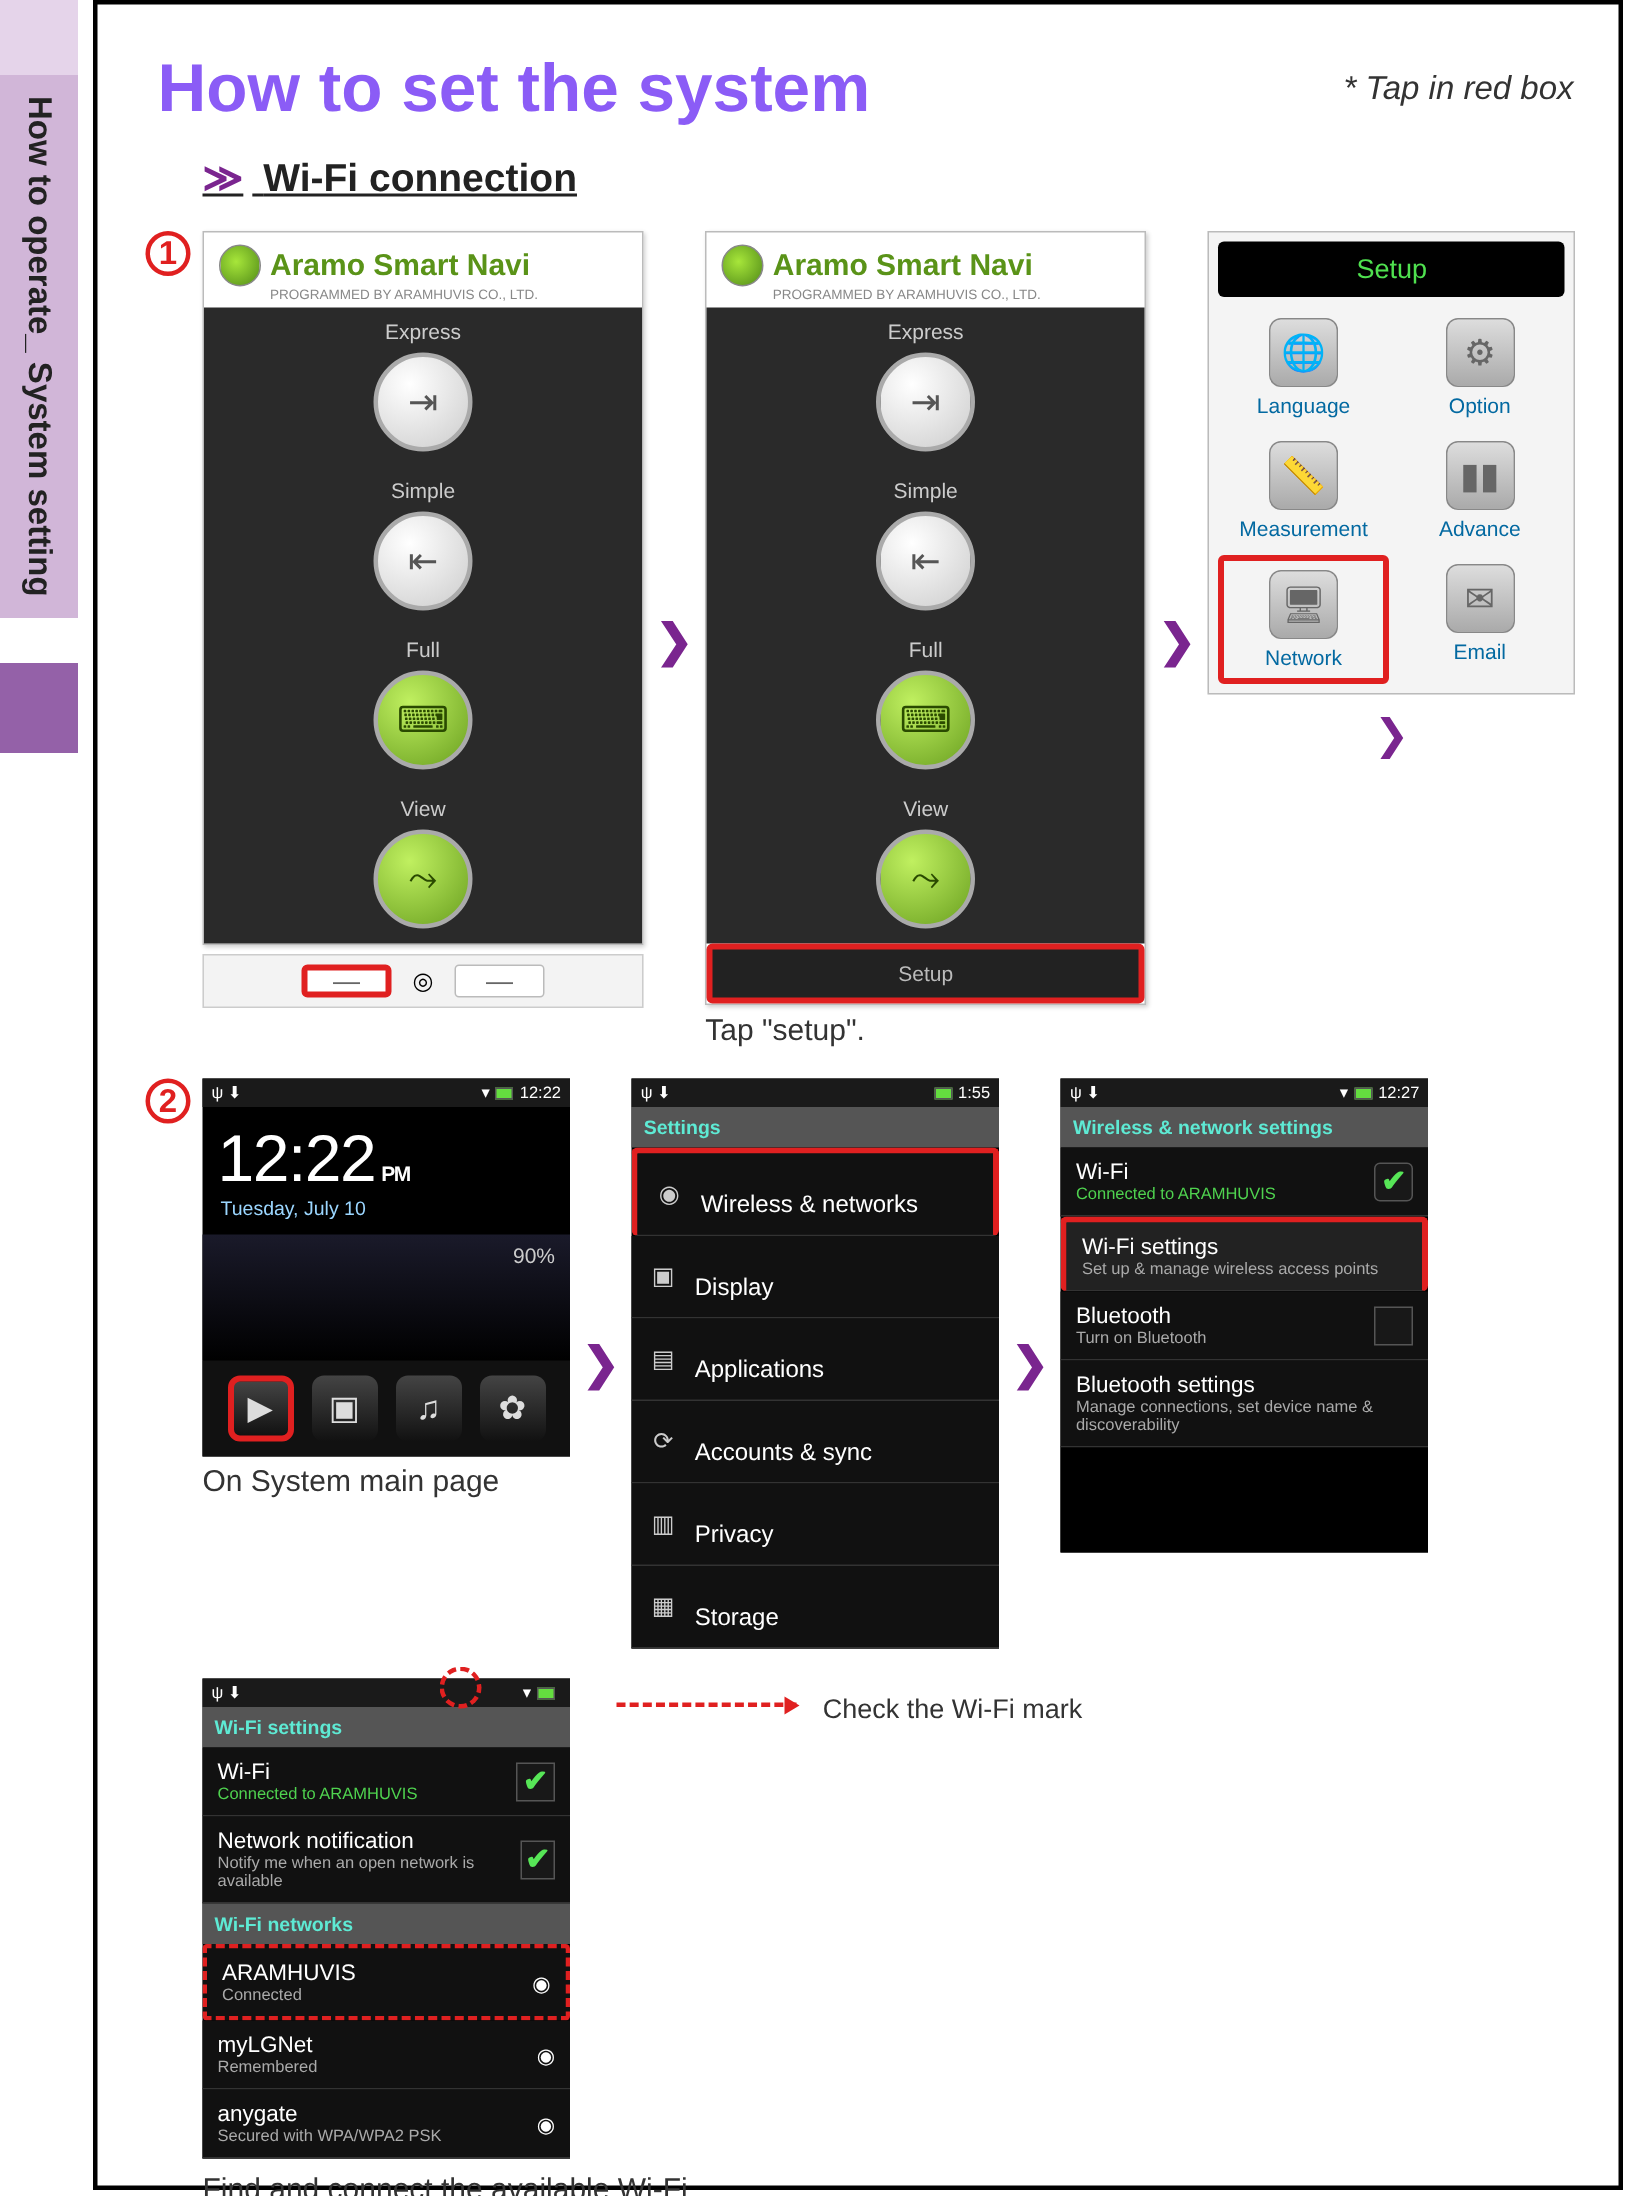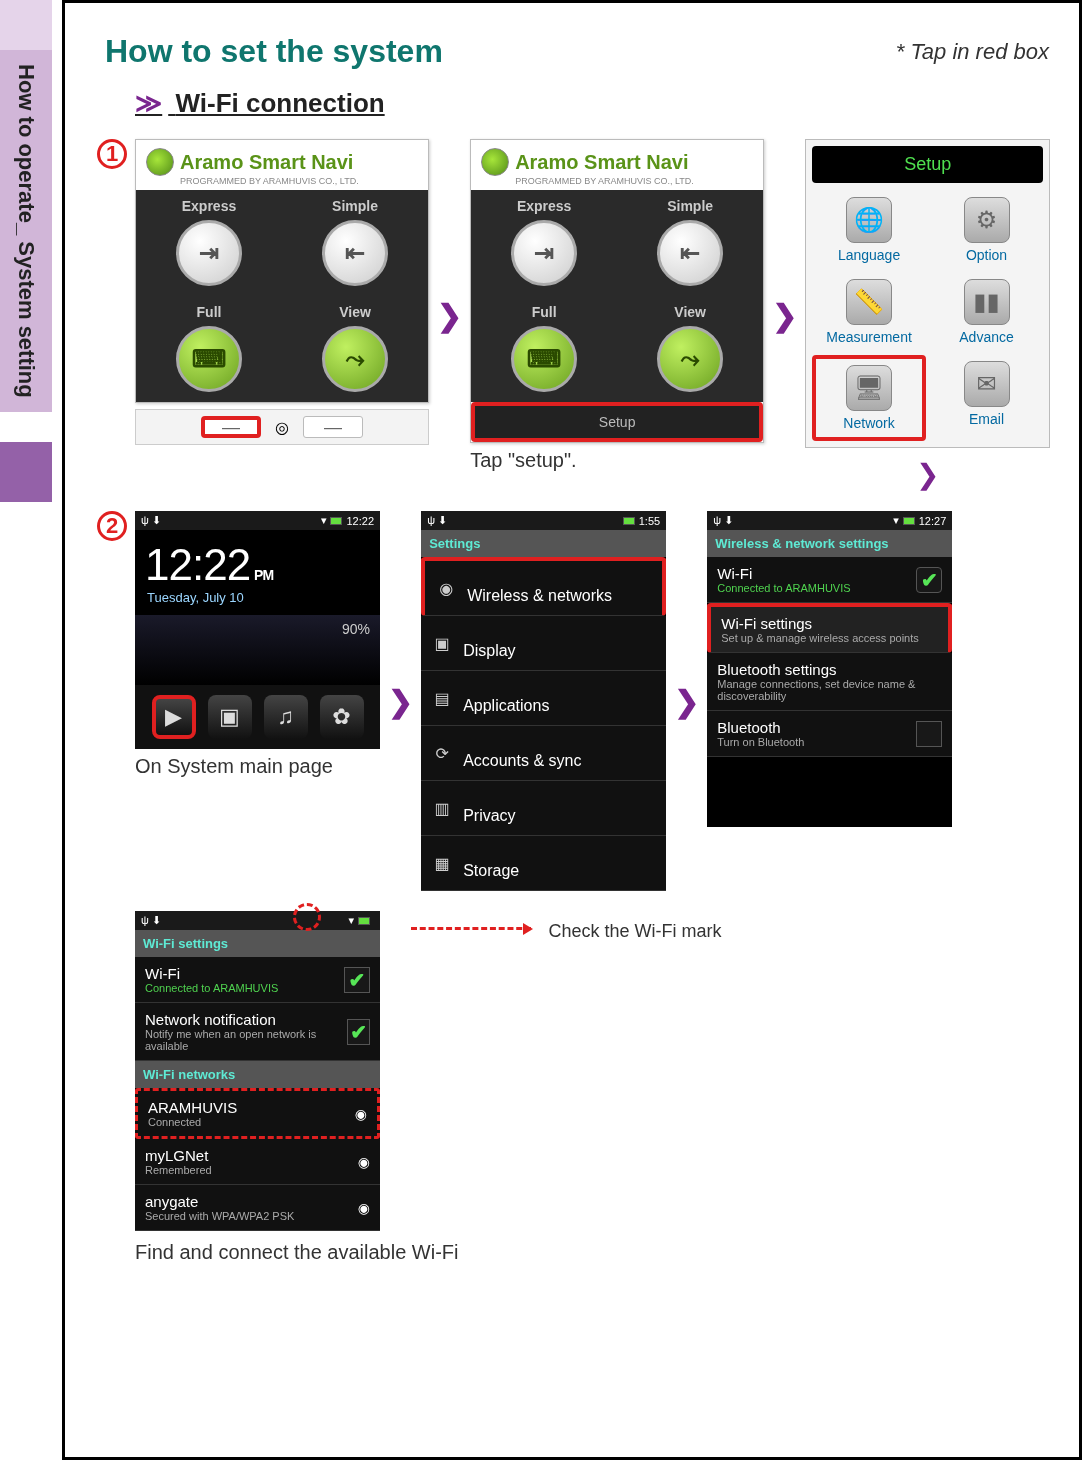--- a/index.html
+++ b/index.html
@@ -34,21 +34,21 @@
   .side-spacer-mid { width: 52px; height: 30px; background: #fff; }
   .side-accent { width: 52px; height: 60px; background: #9461a8; }
   .page-frame {
     position: absolute;
     left: 62px; top: 0;
     width: 1020px; height: 1460px;
     border: 3px solid #000;
     padding: 30px 30px 30px 40px;
   }
   .title-row { display: flex; justify-content: space-between; align-items: center; margin-bottom: 10px; }
-  .page-title { color: #0f766e; font-size: 32px; font-weight: bold; }
+  .page-title { color: #8b5cf6; font-size: 45px; font-weight: bold; }
   .tap-hint { font-style: italic; font-size: 22px; color: #333; }
   .section-sub { color: #222; font-size: 26px; font-weight: bold; text-decoration: underline; margin: 18px 0 20px 30px; }
   .section-sub .chev { color: #7a258f; margin-right: 6px; }
   .step-num {
     display: inline-block;
     width: 30px; height: 30px;
     border: 3px solid #e02020;
     border-radius: 50%;
     color: #e02020;
     font-weight: bold;
@@ -74,21 +74,21 @@
     border: 1px solid #bbb;
     background: #fff;
     box-shadow: 1px 1px 3px rgba(0,0,0,.2);
     display: flex;
     flex-direction: column;
   }
   .navi-top { padding: 8px 10px 6px 10px; display: flex; align-items: center; gap: 6px;}
   .navi-logo { width: 28px; height: 28px; border-radius: 50%; background: radial-gradient(circle at 40% 40%, #a7e63a, #508a17); border: 1px solid #888; flex-shrink:0;}
   .navi-title { color: #5a9318; font-weight: bold; font-size: 20px; }
   .navi-sub { font-size: 9px; color: #888; padding: 0 10px 4px 44px; margin-top:-6px;}
-  .navi-grid { background: #2a2a2a; display: grid; grid-template-columns: 1fr 1fr; font-weight: bold; }
+  .navi-grid { background: #2a2a2a; display: grid; grid-template-columns: 1fr; }
   .navi-cell { display: flex; flex-direction: column; align-items:center; padding: 8px 0 10px; }
   .navi-cell-label { color: #ccc; font-size: 14px; margin-bottom: 6px;}
   .navi-btn {
     width: 66px; height: 66px; border-radius: 50%;
     background: radial-gradient(circle at 35% 30%, #fff, #ccc);
     border: 3px solid #aaa;
     display:flex; align-items:center; justify-content:center;
     font-size: 24px; color:#555;
   }
   .navi-btn.green { background: radial-gradient(circle at 35% 30%, #c0f060, #6aa020); color:#2a4a00;}
@@ -109,21 +109,21 @@
   
   .android {
     width: 245px; background:#000; color:#fff; font-size:14px;
   }
   .status { display:flex; justify-content:space-between; padding:3px 6px; font-size:11px; background:#1a1a1a;}
   .status .right { display:flex; gap:4px; align-items:center;}
   .batt { display:inline-block; width:12px; height:8px; background:#64de3f; border:1px solid #555;}
   .home-clock { font-size:44px; font-weight:300; padding:10px 10px 0; letter-spacing:-1px;}
   .home-clock .pm { font-size:14px; font-weight:bold; margin-left:4px;}
   .home-date { font-size:13px; color:#9bd6ff; padding:0 12px 10px;}
-  .home-mid { height:70px; background:linear-gradient(#1a1a2a,#000); text-align:right; padding:6px 10px; color:#ccc;}
+  .home-mid { height:84px; background:linear-gradient(#1a1a2a,#000); text-align:right; padding:6px 10px; color:#ccc;}
   .home-dock { display:flex; gap:12px; justify-content:center; padding:10px 0; background:#111;}
   .dock-icon { width:44px; height:44px; border-radius:8px; background:linear-gradient(#444,#111); display:flex; align-items:center; justify-content:center; font-size:22px; color:#ddd;}
   .list-head { background:#555; color:#5eead4; font-size:13px; padding:6px 8px; font-weight:bold;}
   .list-item { display:flex; align-items:center; gap:10px; padding:10px 10px; border-bottom:1px solid #333; background:#111;}
   .list-item .ic { width:22px; text-align:center; color:#ccc; font-size:16px;}
   .list-item .txt { flex:1; font-size:16px; color:#fff;margin-top:16px;}
   .sub-item .title { font-size:15px; color:#fff; }
   .sub-item .sub { font-size:11px; color:#aaa; }
   .sub-item { padding:8px 10px; border-bottom:1px solid #333; background:#111; display:flex; align-items:center; justify-content:space-between; gap:12px;}
   .cbox { width:26px; height:26px; border:1px solid #555; display:flex; align-items:center; justify-content:center; background:#181818;}
@@ -361,30 +361,30 @@
           </div>
       </div>
       <div class="sub-item redbox" style="background:#222">
         <div>
             <div class="title">Wi-Fi settings</div>
             <div class="sub">Set up &amp; manage wireless access points</div>
           </div>
       </div>
       <div class="sub-item">
         <div>
-            <div class="title">Bluetooth settings</div>
-            <div class="sub">Manage connections, set device name &amp; discoverability</div>
-          </div>
-      </div>
-      <div class="sub-item">
-        <div>
             <div class="title">Bluetooth</div>
             <div class="sub">Turn on Bluetooth</div>
           </div>
         <div class="cbox"></div>
+      </div>
+      <div class="sub-item">
+        <div>
+            <div class="title">Bluetooth settings</div>
+            <div class="sub">Manage connections, set device name &amp; discoverability</div>
+          </div>
       </div>
       <div style="height:70px; background:#000"></div>
     </div>
   </div>
 
   <div class="row" style="align-items:flex-start;">
     <div>
       <div class="android rel">
         <div class="status">
           <span>ψ ⬇</span>

